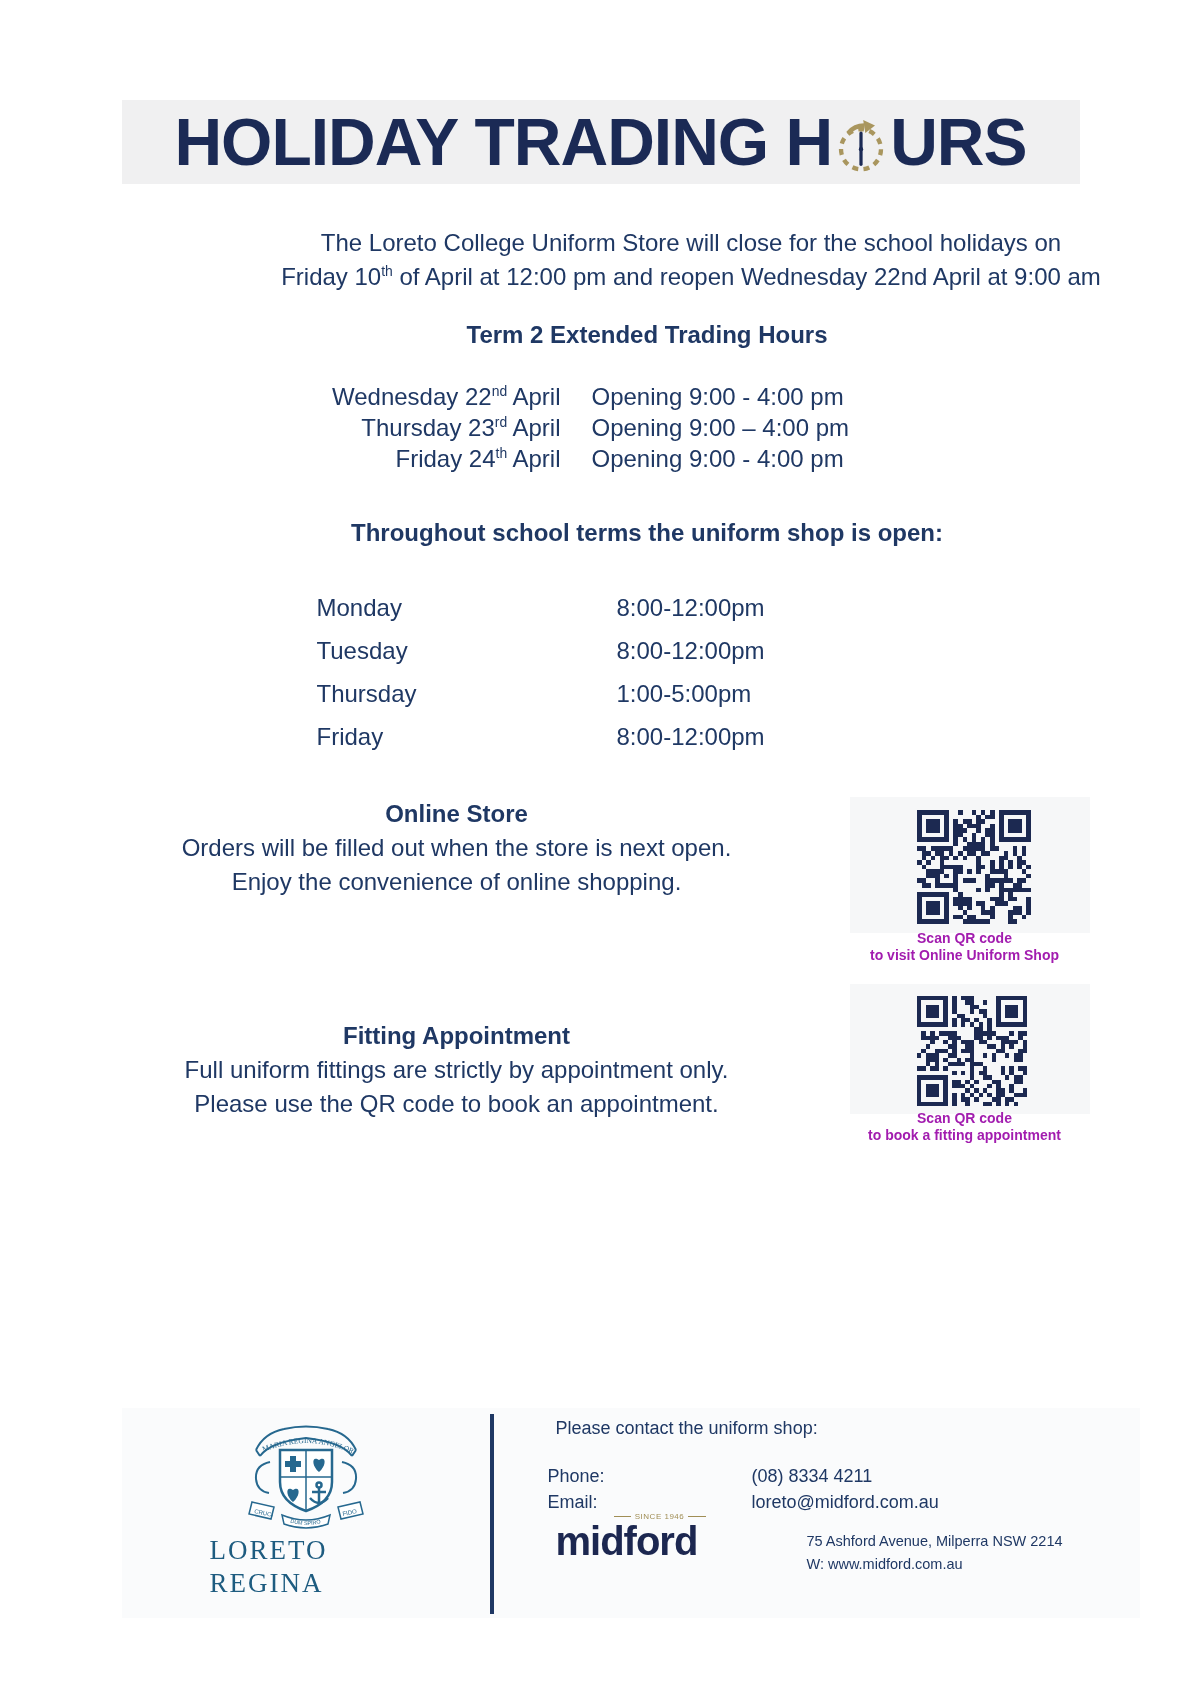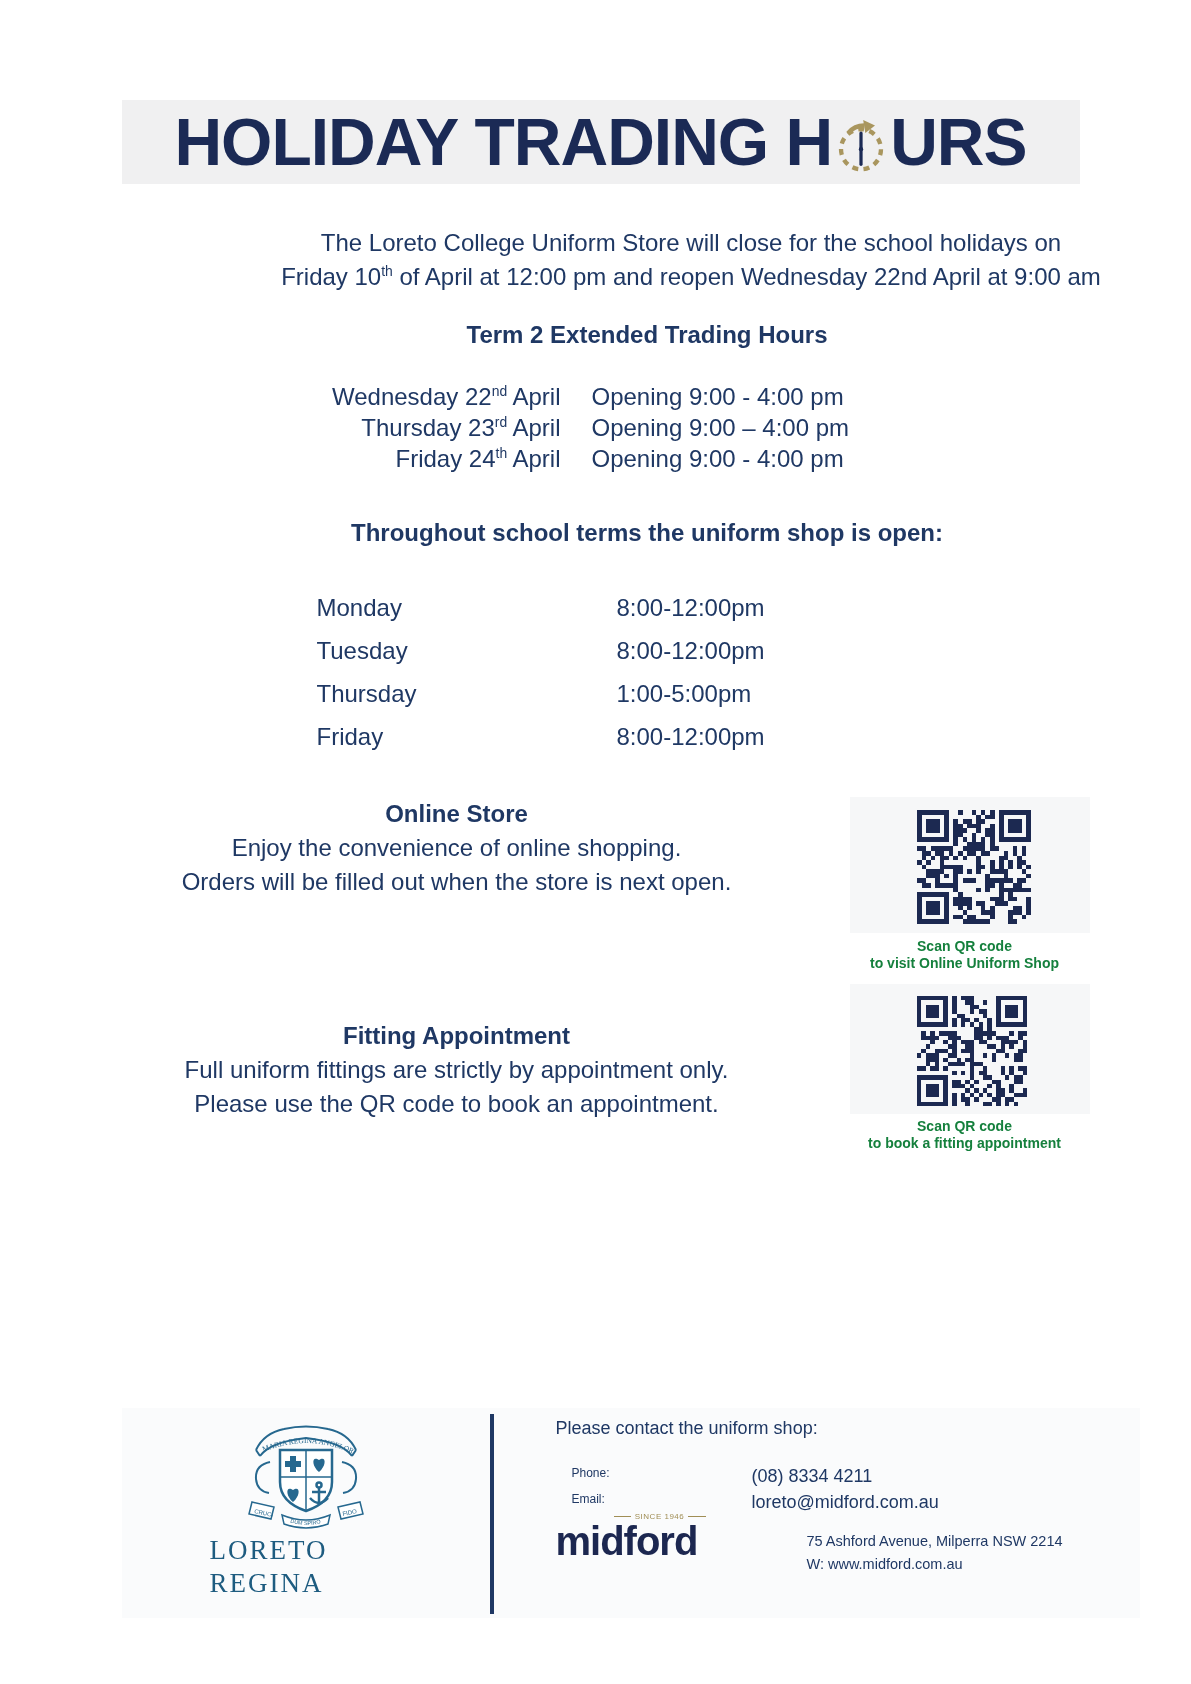--- a/index.html
+++ b/index.html
@@ -27,31 +27,31 @@
 
   .weekly{left:265px;top:586px;width:600px;font-size:24px;line-height:43px;}
   .weekly .row{display:grid;grid-template-columns:300px 300px;}
   .weekly .day,.weekly .hours{text-align:left;}
 
   .note-block{left:105px;width:600px;text-align:center;font-size:24px;line-height:34px;}
 
   .qr-panel{background:#f6f7f8;}
   .qr{position:absolute;}
   .qr-caption{position:absolute;width:300px;text-align:center;font-size:14px;
-              font-weight:700;line-height:17px;color:#15803d;margin-top:8px;}
+              font-weight:700;line-height:17px;color:#a21caf;}
 
   
   .footer-band{left:70px;top:1408px;width:1055px;height:210px;background:#fafbfc;}
   .crest{left:188px;top:1420px;width:132px;height:112px;}
   .school-name{left:158px;top:1534px;width:192px;text-align:left;
                font-family:"Liberation Serif",serif;font-size:27px;letter-spacing:2px;
                line-height:33px;color:#1E5C80;}
   .divider{left:438px;top:1414px;width:4px;height:200px;background:#1F3864;}
   .contact-head{left:504px;top:1418px;font-size:18px;}
-  .c-label{left:520px;font-size:12px;}
+  .c-label{left:496px;font-size:18px;}
   .c-value{left:700px;font-size:18px;}
   .row-phone{top:1466px;}
   .row-email{top:1492px;}
   .midford{left:504px;top:1512px;width:180px;}
   .since{display:flex;align-items:center;gap:4px;font-size:8px;letter-spacing:.5px;
          color:#a08e55;margin-left:58px;width:92px;white-space:nowrap;}
   .since::before,.since::after{content:"";flex:1;height:1px;background:#a08e55;}
   .wordmark{font-size:40px;font-weight:800;letter-spacing:-1px;color:#1c2750;line-height:40px;}
   .address{left:755px;top:1530px;font-size:14.5px;line-height:23px;color:#1F3864;}
 </style>
@@ -113,22 +113,22 @@
       <span class="hours">1:00-5:00pm</span>
     </div>
     <div class="row">
       <span class="day">Friday</span>
       <span class="hours">8:00-12:00pm</span>
     </div>
   </div>
 
   <div class="abs note-block" style="top:797px;">
     <div class="bold">Online Store</div>
+    <div>Orders will be filled out when the store is next open.</div>
     <div>Enjoy the convenience of online shopping.</div>
-    <div>Orders will be filled out when the store is next open.</div>
   </div>
 
   <div class="abs qr-panel" style="left:798px;top:797px;width:240px;height:136px;"></div>
   <div class="abs qr" style="left:865px;top:810px;width:114px;height:114px;"><svg viewBox="0 0 25 25" width="100%" height="100%" shape-rendering="crispEdges" fill="#1C2951">
         <rect x="0" y="0" width="1" height="1"></rect>
         <rect x="1" y="0" width="1" height="1"></rect>
         <rect x="2" y="0" width="1" height="1"></rect>
         <rect x="3" y="0" width="1" height="1"></rect>
         <rect x="4" y="0" width="1" height="1"></rect>
         <rect x="5" y="0" width="1" height="1"></rect>

